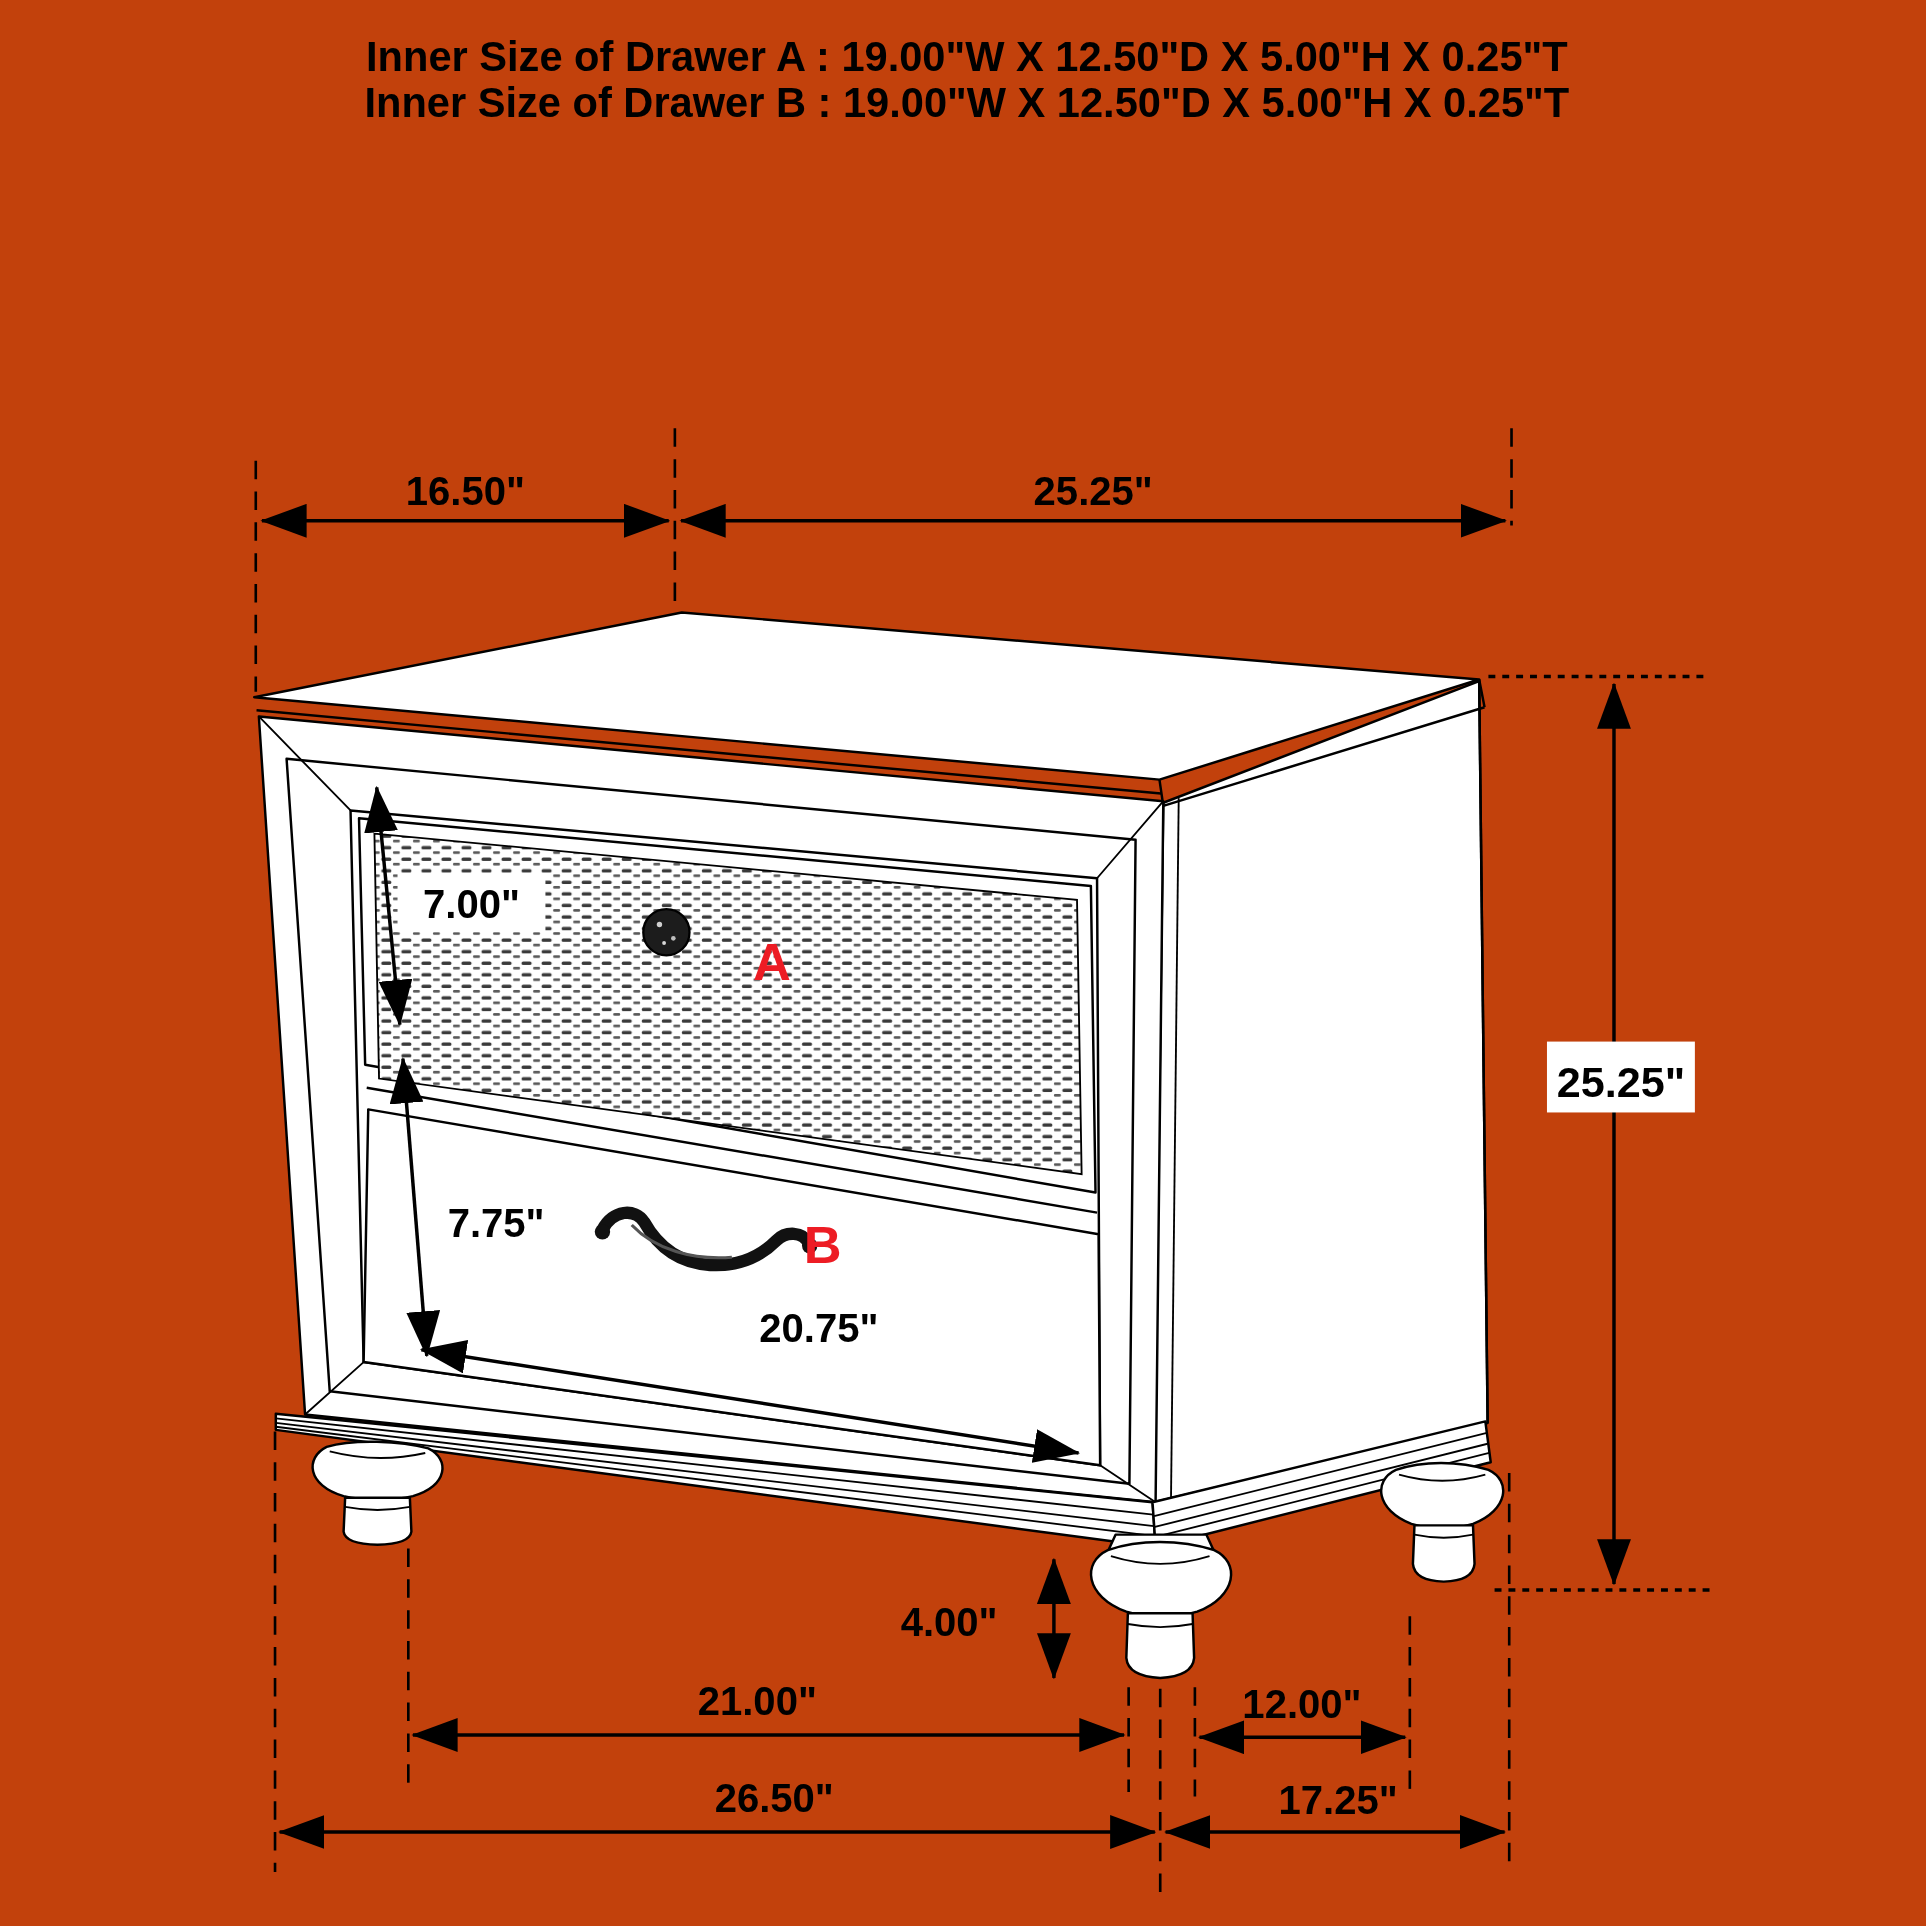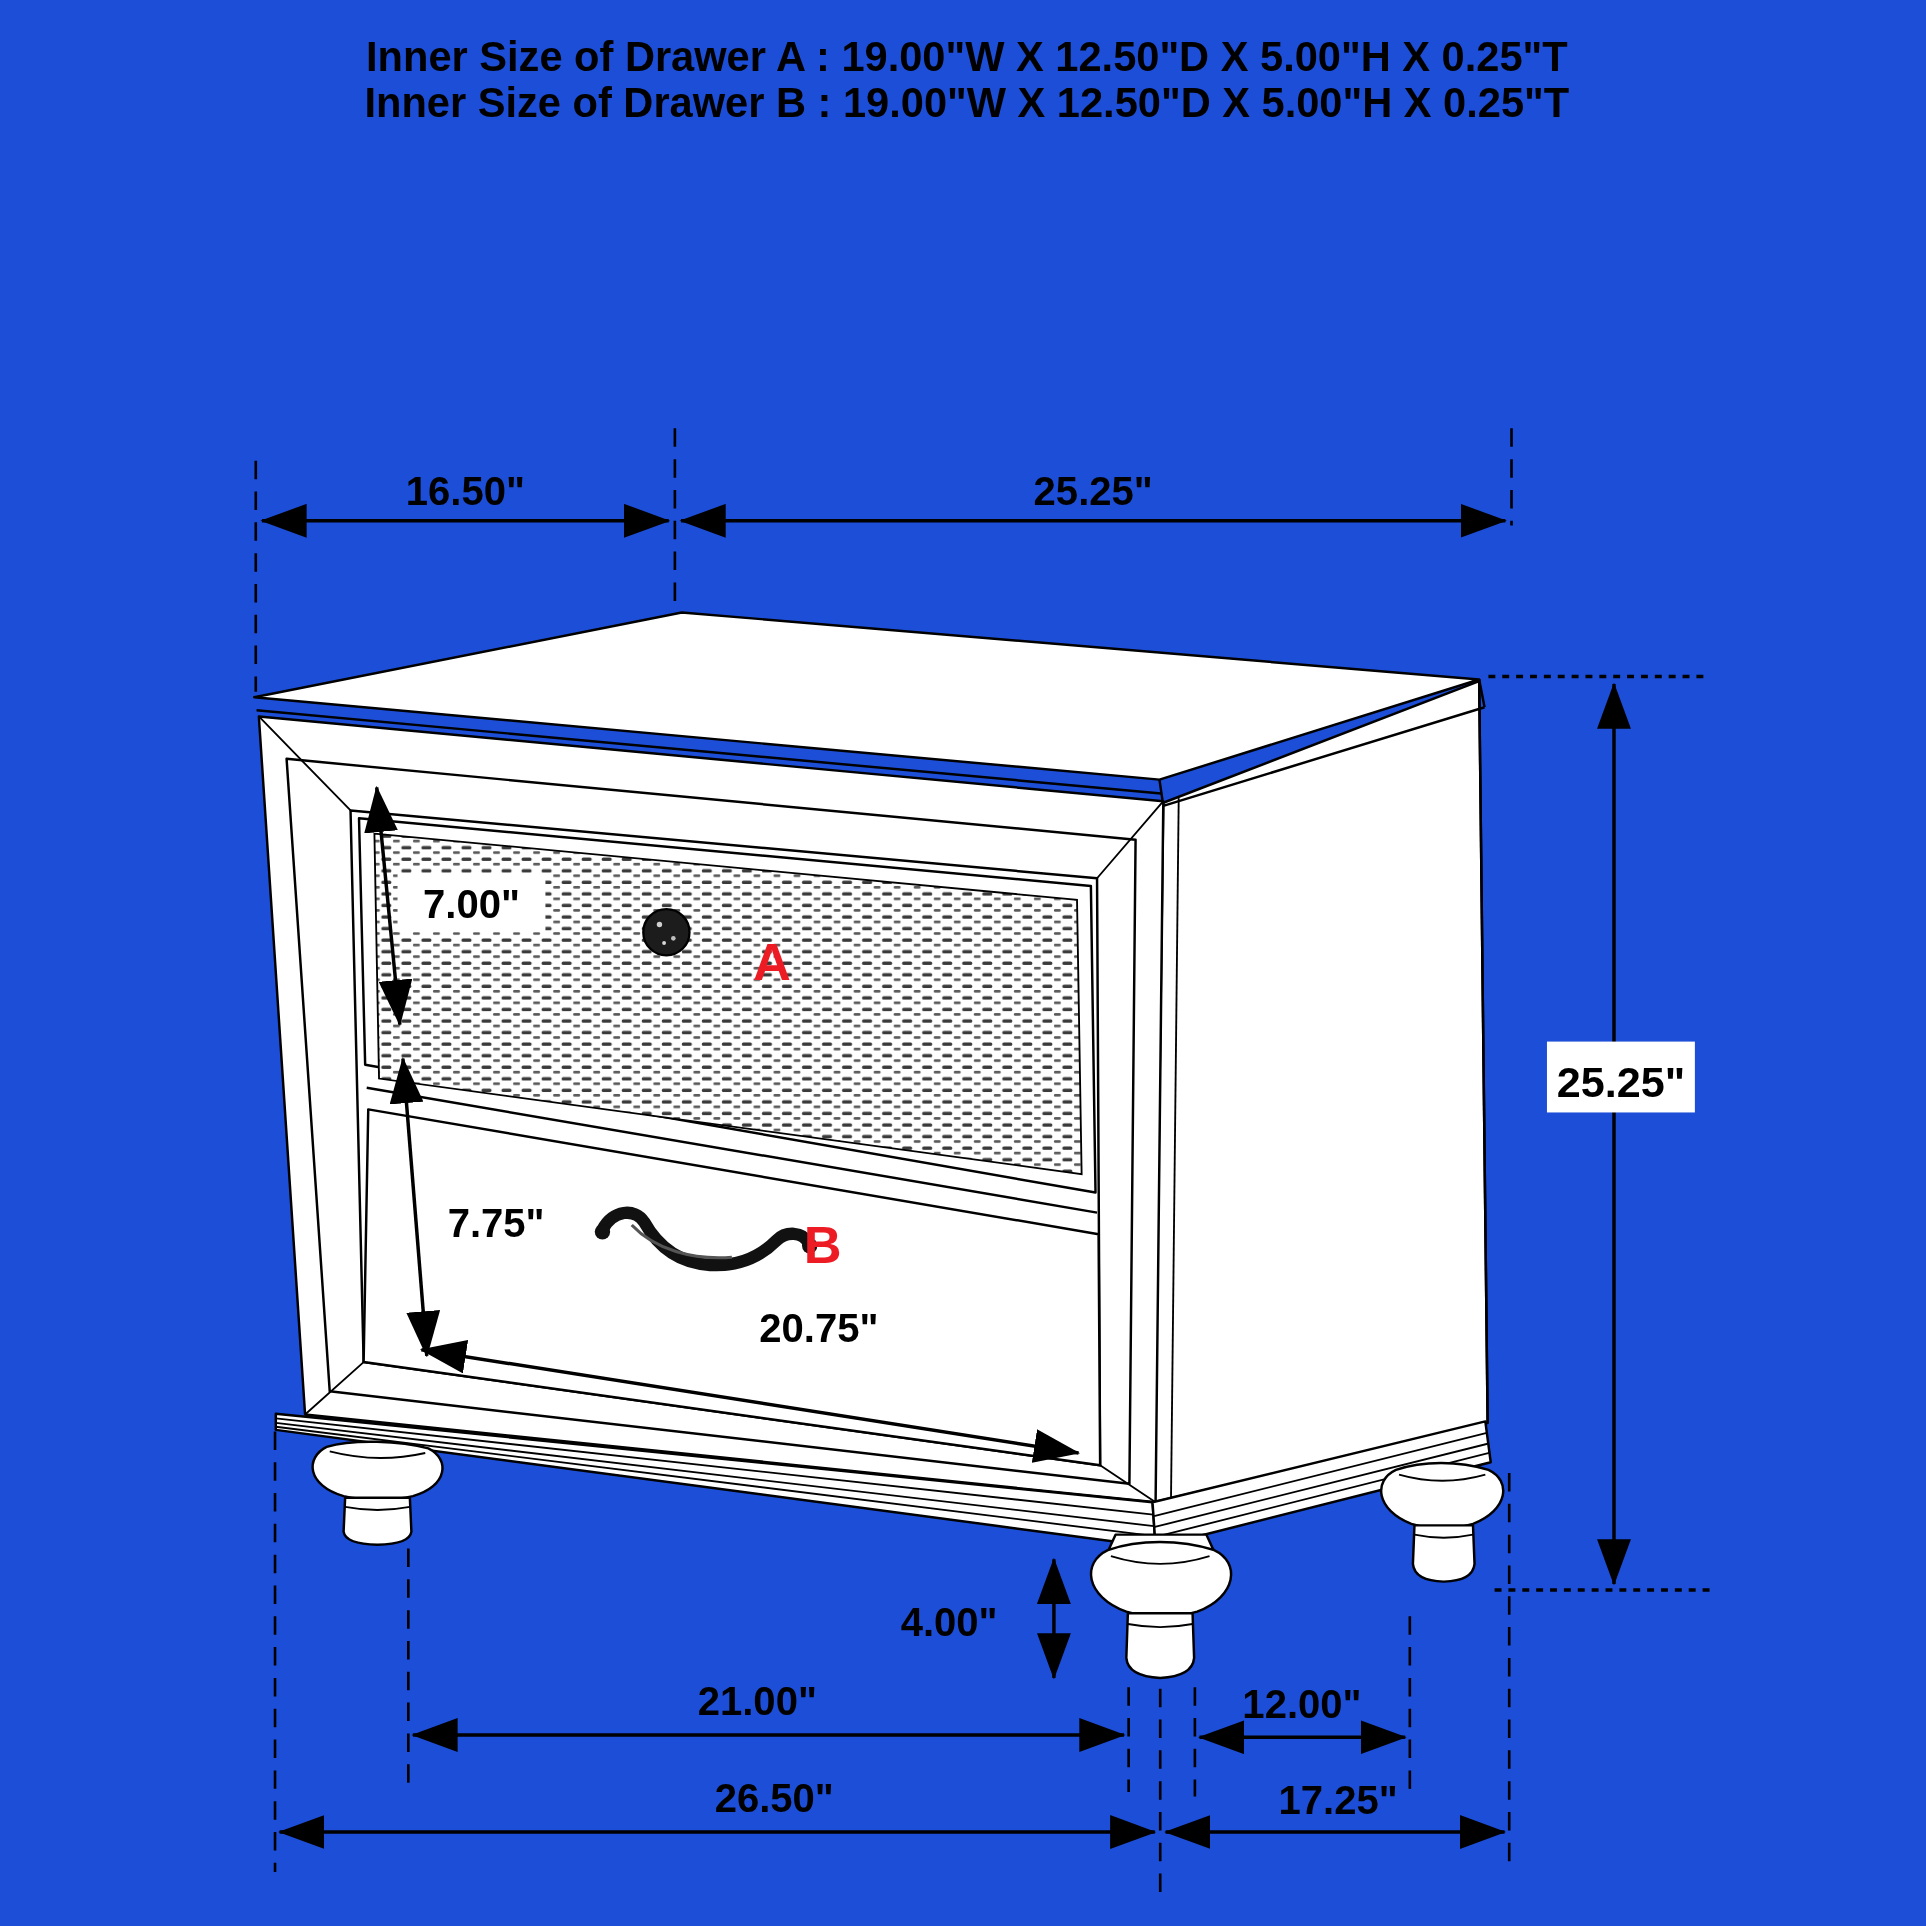--- a/index.html
+++ b/index.html
@@ -1,16 +1,16 @@
 <!DOCTYPE html>
 <html style="font-size:12.3px"><head>
 <meta charset="utf-8">
 <style>
   html,body{margin:0;padding:0;background:#fff;}
-  .stage{width:1926px;height:1926px;position:relative;background:#1d4ed8;}
+  .stage{width:1926px;height:1926px;position:relative;background:#c2410c;}
   svg{display:block;}
   text{font-family:"Liberation Sans","DejaVu Sans",sans-serif;font-weight:bold;fill:#000;}
   .dim-label{font-size:52px;}
   .title-line{font-size:54px;}
   .drawer-letter{font-size:68px;fill:#ed1c24;}
   .outline{fill:none;stroke:#000;stroke-width:3.2px;stroke-linejoin:round;}
   .white-fill{fill:#ffffff;stroke:#000;stroke-width:3.2px;stroke-linejoin:round;}
   .thin{fill:none;stroke:#000;stroke-width:2.4px;}
   .dimline{stroke:#000;stroke-width:4.5px;fill:none;}
   .guide{stroke:#000;stroke-width:3.4px;fill:none;stroke-dasharray:24 16;}

